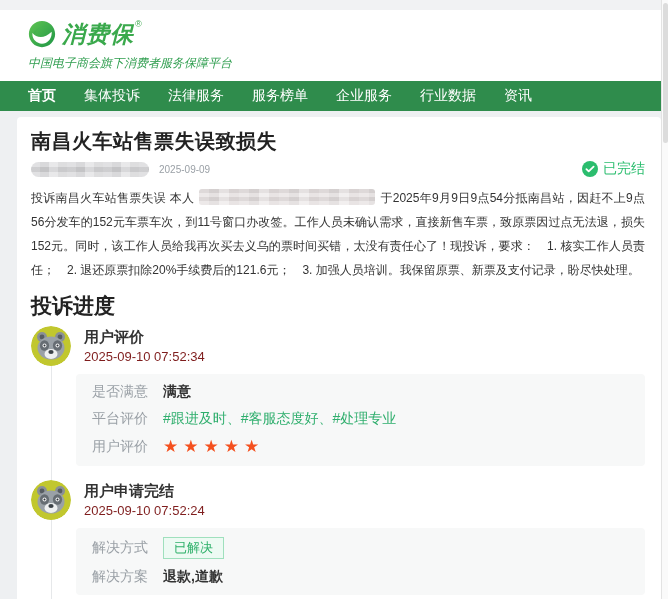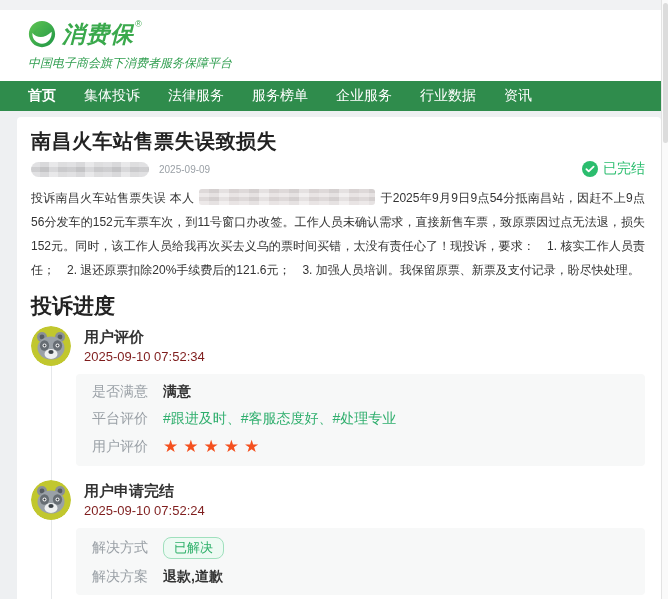--- a/index.html
+++ b/index.html
@@ -59,21 +59,21 @@
   .t-time { font-size:13px; color:#7f1d1d; margin-top:4px; }
   .t-box { background:#f7f8f8; border-radius:4px; margin:8px 0 0 45px; padding:9px 16px; }
   .t-row { display:flex; align-items:center; font-size:14px; min-height:17px; }
   .t-row + .t-row { margin-top:9px; }
   .t-label { color:#9aa0a6; margin-right:15px; flex:none; }
   .val-bold { color:#333; font-weight:bold; }
   .val-tags { color:#2fae6d; }
   .val-stars { color:#f4501e; font-size:17px; letter-spacing:5px; line-height:20px; }
   .val-badge {
     display:inline-block; background:#edfaf3; border:1px solid #9fe0bd; color:#2eb06a;
-    border-radius:8px; padding:2px 10px; font-size:13px; line-height:16px;
+    border-radius:0; padding:2px 10px; font-size:13px; line-height:16px;
   }
   
   .scrollbar-track { position:absolute; right:0; top:0; width:7px; height:599px; background:#fafafa; border-left:1px solid #e3e3e3; }
   .scrollbar-thumb { width:5px; margin:3px auto 0; height:140px; background:#dcdcdc; border-radius:3px; }
 </style>
 </head>
 <body>
 
 <div class="topstrip"></div>
 

